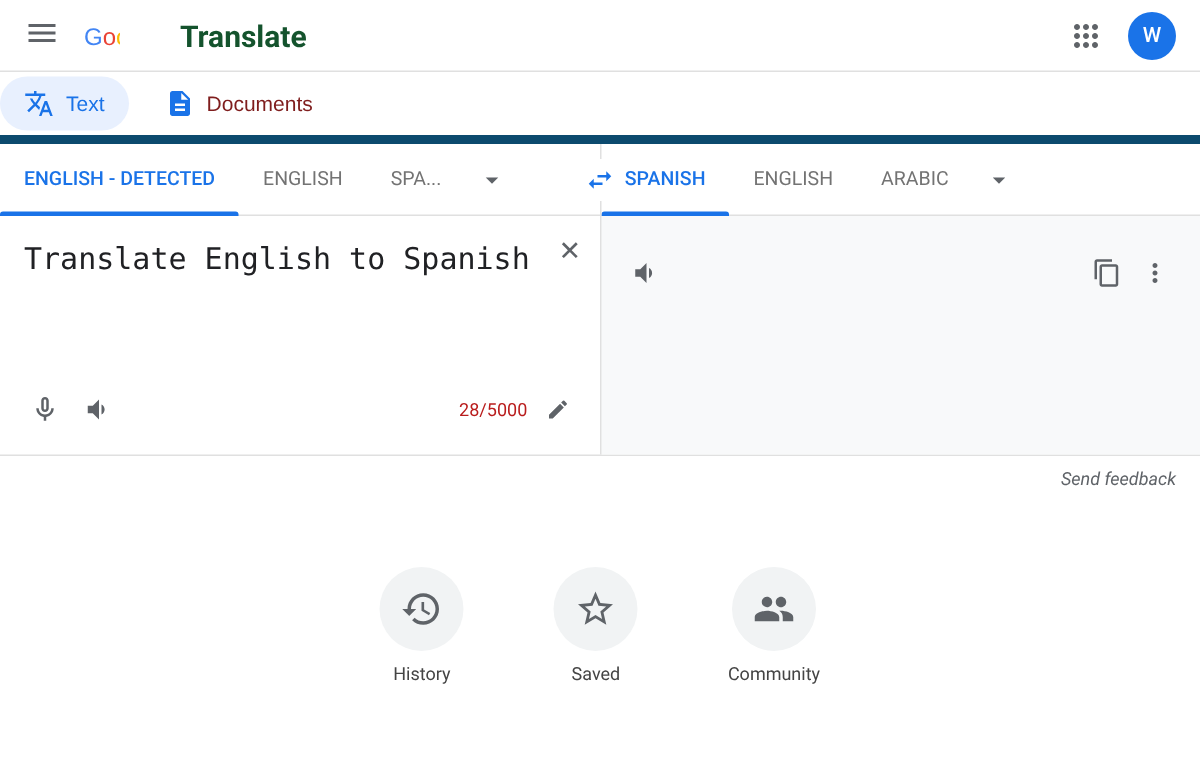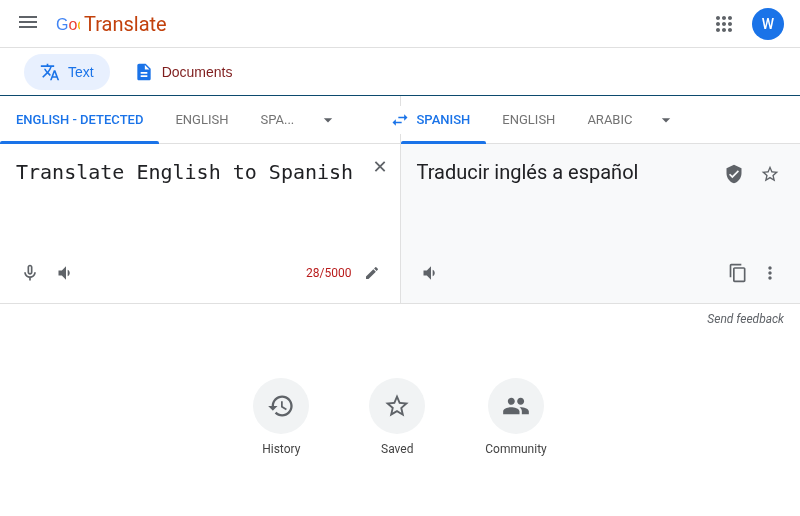--- a/index.html
+++ b/index.html
@@ -8,32 +8,32 @@
     
     .header {
       display: flex;
       align-items: center;
       padding: 0 16px;
       height: 48px;
       border-bottom: 1px solid #e0e0e0;
     }
     .header-menu-icon { margin-right: 16px; cursor: pointer; }
     .logo { display: flex; align-items: center; gap: 4px; }
-    .logo-text { font-size: 20px; color: #c2410c; font-weight: 400; }
+    .logo-text { font-size: 20px; color: #14532d; font-weight: 700; margin-left: 36px; }
     .header-spacer { flex: 1; }
     .header-icons { display: flex; align-items: center; gap: 8px; }
     .grid-icon { width: 40px; height: 40px; display: flex; align-items: center; justify-content: center; cursor: pointer; border-radius: 50%; }
     .avatar { width: 32px; height: 32px; border-radius: 50%; background: #1a73e8; color: white; display: flex; align-items: center; justify-content: center; font-size: 14px; font-weight: 500; cursor: pointer; }
 
     
     .tab-bar {
       display: flex;
       align-items: center;
-      padding: 0 24px;
-      border-bottom: 1px solid #0c4a6e;
+      padding: 0 0;
+      border-bottom: 6px solid #0c4a6e;
       height: 48px;
       gap: 8px;
     }
     .tab-btn {
       display: flex;
       align-items: center;
       gap: 8px;
       padding: 8px 16px;
       border-radius: 24px;
       border: none;
@@ -338,33 +338,20 @@
       <span class="char-count">28/5000</span>
       <button class="icon-btn">
         <svg width="16" height="16" viewBox="0 0 24 24" fill="#5f6368">
           <path d="M3 17.25V21h3.75L17.81 9.94l-3.75-3.75L3 17.25zM20.71 7.04c.39-.39.39-1.02 0-1.41l-2.34-2.34a1 1 0 00-1.41 0l-1.83 1.83 3.75 3.75 1.83-1.83z"></path>
         </svg>
       </button>
     </div>
   </div>
 
   <div class="target-panel">
-    <div class="target-text-row">
-      <span class="target-text">Traducir inglés a español</span>
-      <button class="icon-btn">
-        <svg width="20" height="20" viewBox="0 0 24 24" fill="#5f6368">
-          <path d="M12 1L3 5v6c0 5.55 3.84 10.74 9 12 5.16-1.26 9-6.45 9-12V5l-9-4zm-2 16l-4-4 1.41-1.41L10 14.17l6.59-6.59L18 9l-8 8z"></path>
-        </svg>
-      </button>
-      <button class="icon-btn">
-        <svg width="20" height="20" viewBox="0 0 24 24" fill="#5f6368">
-          <path d="M22 9.24l-7.19-.62L12 2 9.19 8.63 2 9.24l5.46 4.73L5.82 21 12 17.27 18.18 21l-1.63-7.03L22 9.24zM12 15.4l-3.76 2.27 1-4.28-3.32-2.88 4.38-.38L12 6.1l1.71 4.04 4.38.38-3.32 2.88 1 4.28L12 15.4z"></path>
-        </svg>
-      </button>
-    </div>
     <div class="target-footer">
       <button class="icon-btn">
         <svg width="20" height="20" viewBox="0 0 24 24" fill="#5f6368">
           <path d="M3 9v6h4l5 5V4L7 9H3zm13.5 3c0-1.77-1.02-3.29-2.5-4.03v8.05c1.48-.73 2.5-2.25 2.5-4.02z"></path>
         </svg>
       </button>
       <div style="flex:1"></div>
       <button class="icon-btn">
         <svg width="20" height="20" viewBox="0 0 24 24" fill="#5f6368">
           <path d="M16 1H4c-1.1 0-2 .9-2 2v14h2V3h12V1zm3 4H8c-1.1 0-2 .9-2 2v14c0 1.1.9 2 2 2h11c1.1 0 2-.9 2-2V7c0-1.1-.9-2-2-2zm0 16H8V7h11v14z"></path>

